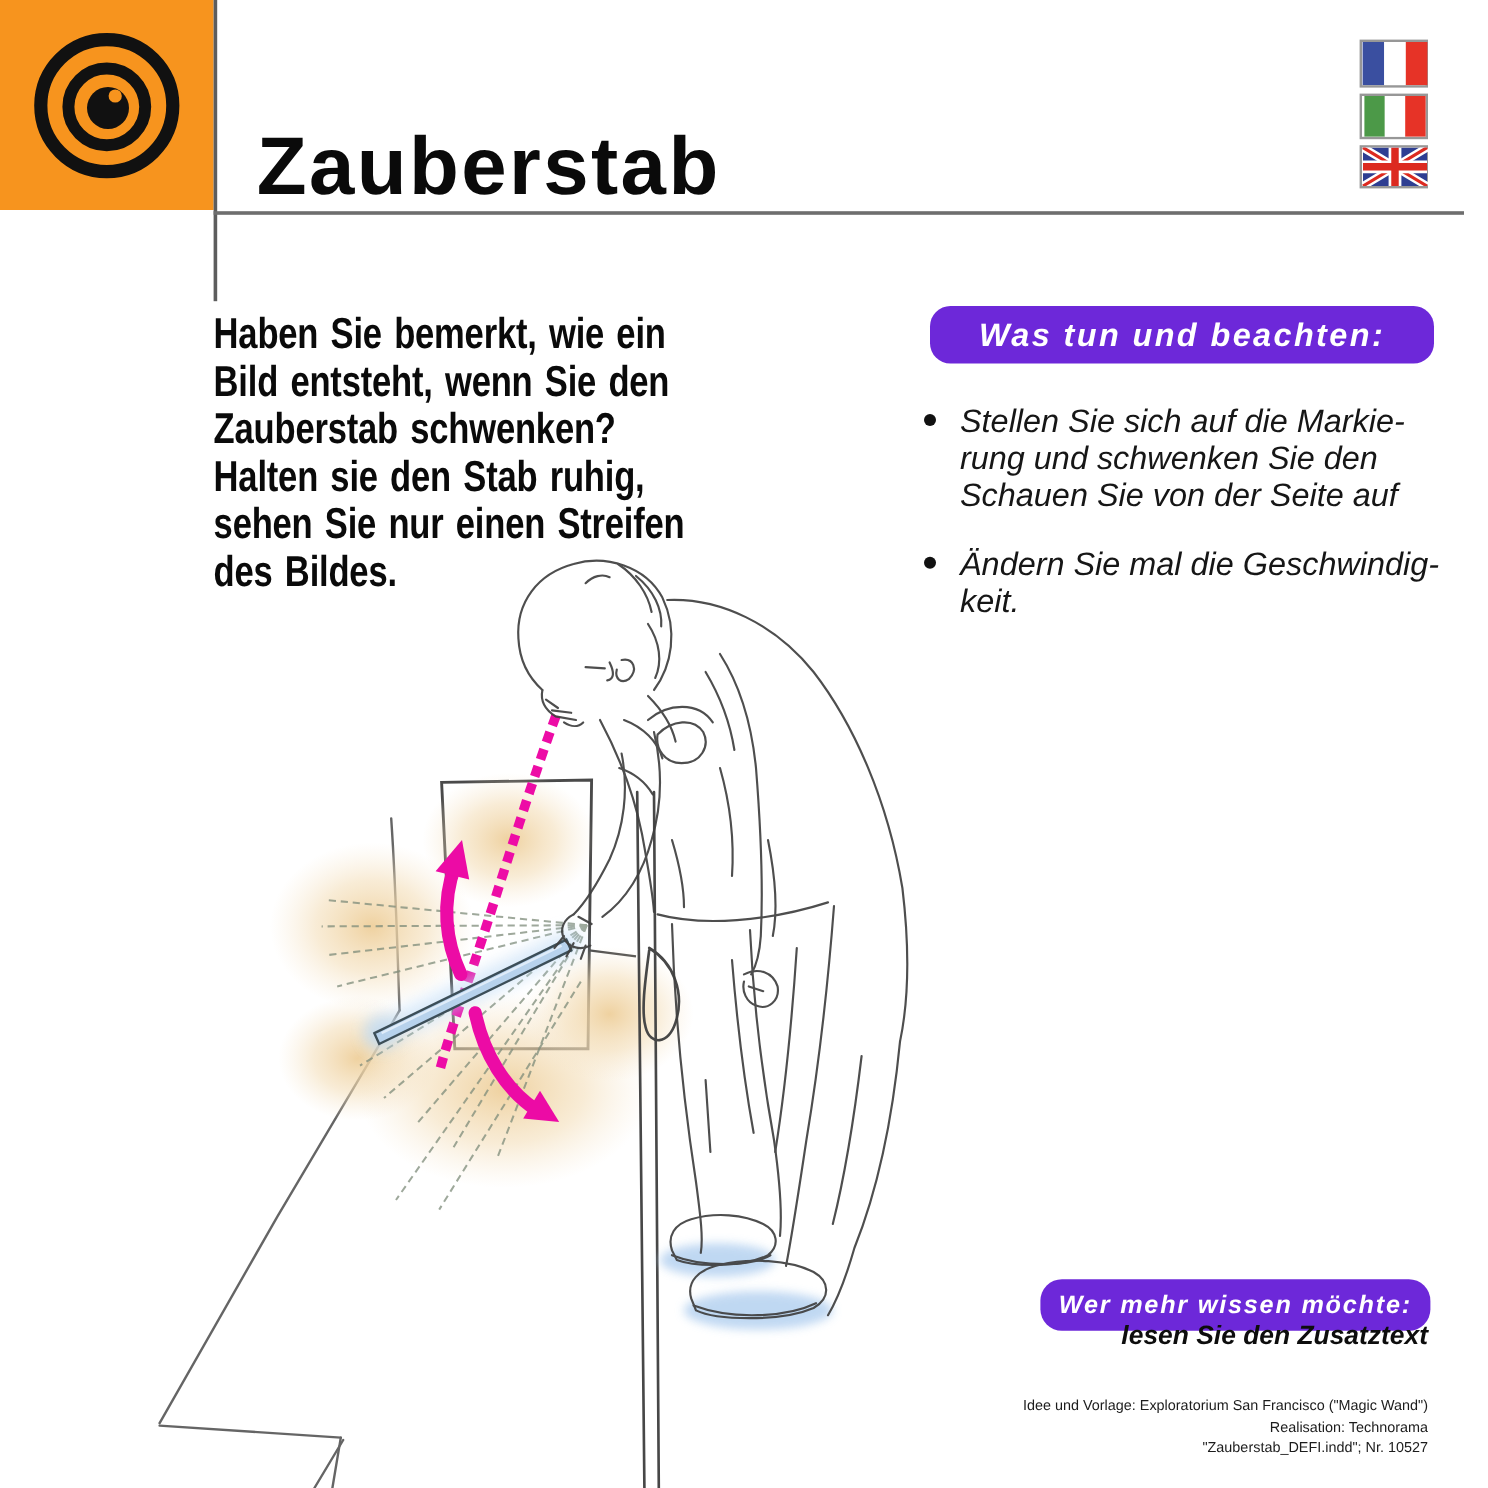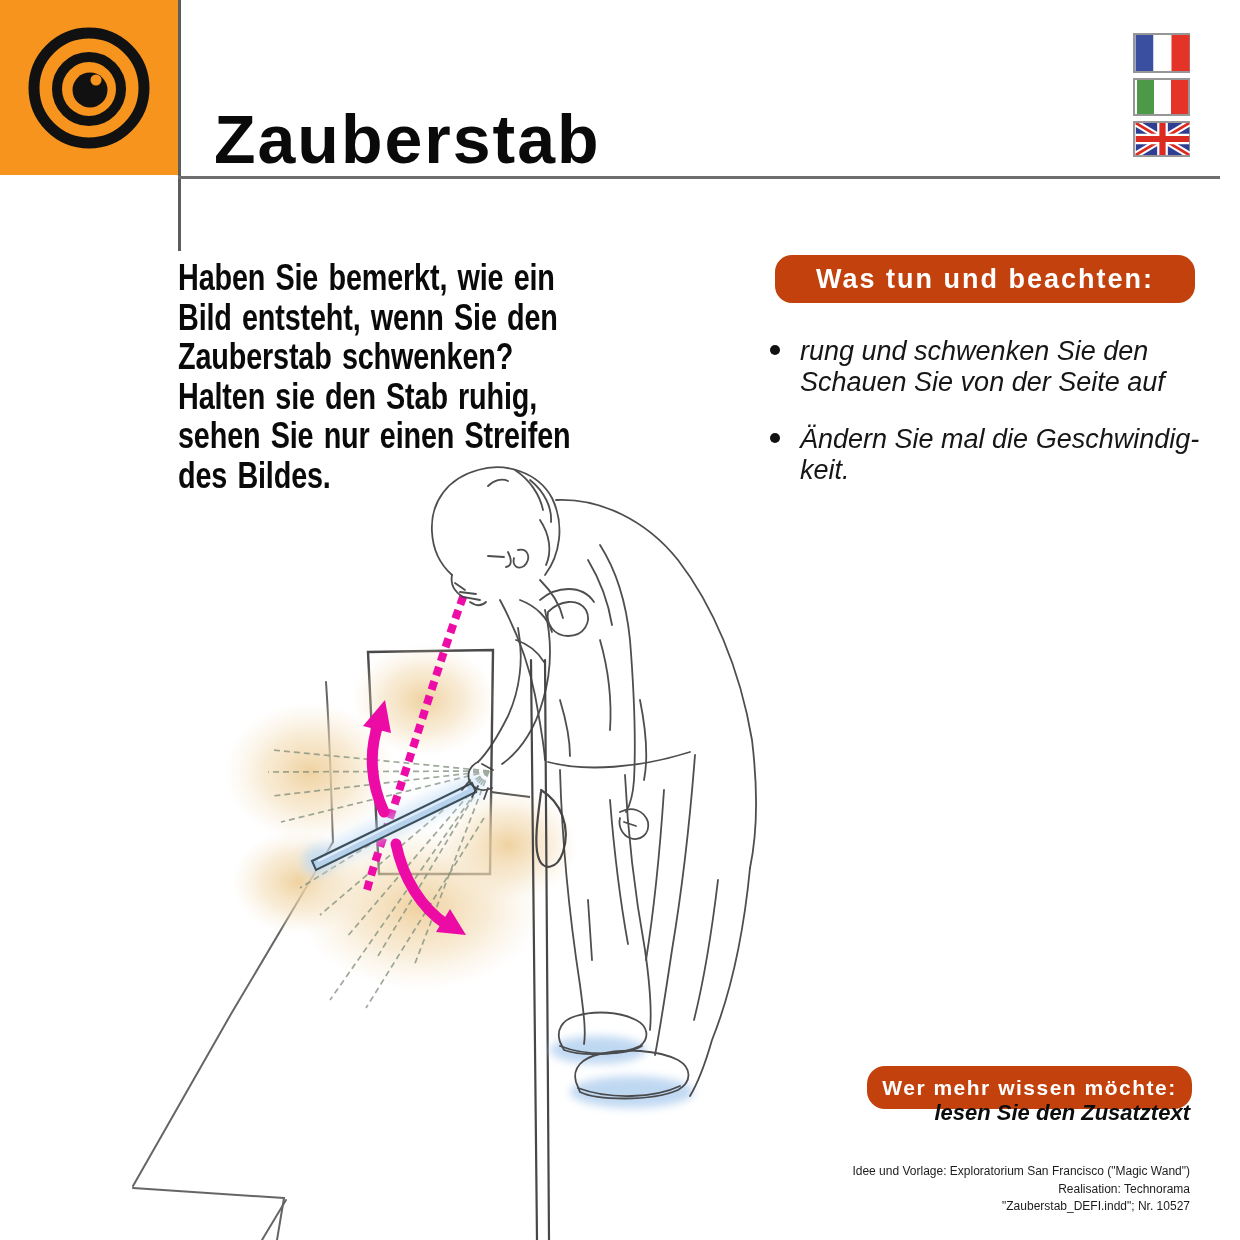--- a/index.html
+++ b/index.html
@@ -25,21 +25,21 @@
 
   
   .intro{
     left:178px;top:258px;width:560px;font-weight:bold;font-size:36px;
     line-height:39.5px;letter-spacing:-0.2px;word-spacing:3px;
     transform:scaleX(0.80);transform-origin:left top;white-space:nowrap;
   }
 
   
   .banner{
-    background:#c2410c;color:#ffffff;font-weight:bold;
+    background:#6d28d9;color:#ffffff;font-weight:bold;font-style:italic;
     display:flex;align-items:center;justify-content:center;white-space:nowrap;
   }
   .banner-1{left:775px;top:255px;width:420px;height:48px;border-radius:17px;
     font-size:27px;letter-spacing:2px;}
   .banner-2{left:867px;top:1048px;width:325px;height:43px;border-radius:18px;
     font-size:21px;letter-spacing:1.5px;margin-top:18px;}
 
   .bullets{left:770px;top:336px;width:440px;font-style:italic;font-size:27px;
     line-height:31px;color:#161616;}
   .bullet{position:relative;padding-left:30px;}
@@ -242,20 +242,21 @@
   <span class="bline">Halten sie den Stab ruhig,</span>
   <span class="bline">sehen Sie nur einen Streifen</span>
   <span class="bline">des Bildes.</span>
 </div>
 
 <div class="abs banner banner-1">Was tun und beachten:</div>
 
 <div class="abs bullets">
   <div class="bullet">
     <span class="dot"></span>
+    <span class="bline">Stellen Sie sich auf die Markie-</span>
     <span class="bline">rung und schwenken Sie den</span>
     <span class="bline">Schauen Sie von der Seite auf</span>
   </div>
   <div class="bullet">
     <span class="dot"></span>
     <span class="bline">Ändern Sie mal die Geschwindig-</span>
     <span class="bline">keit.</span>
   </div>
 </div>
 

